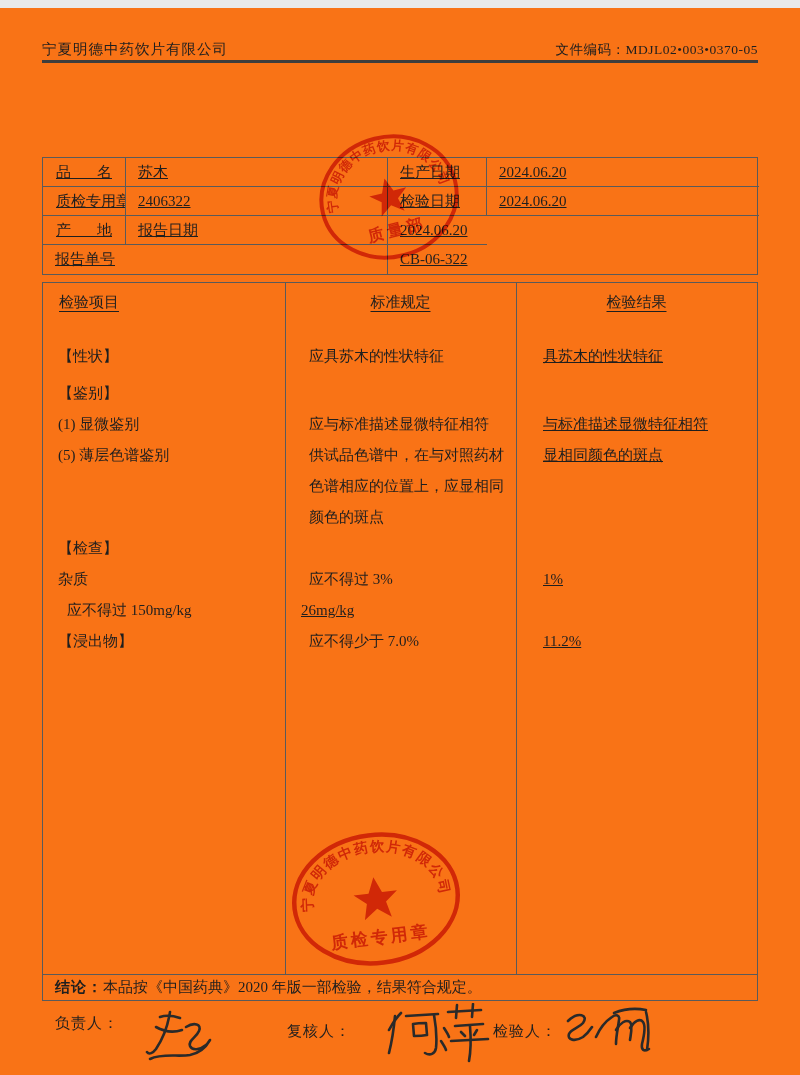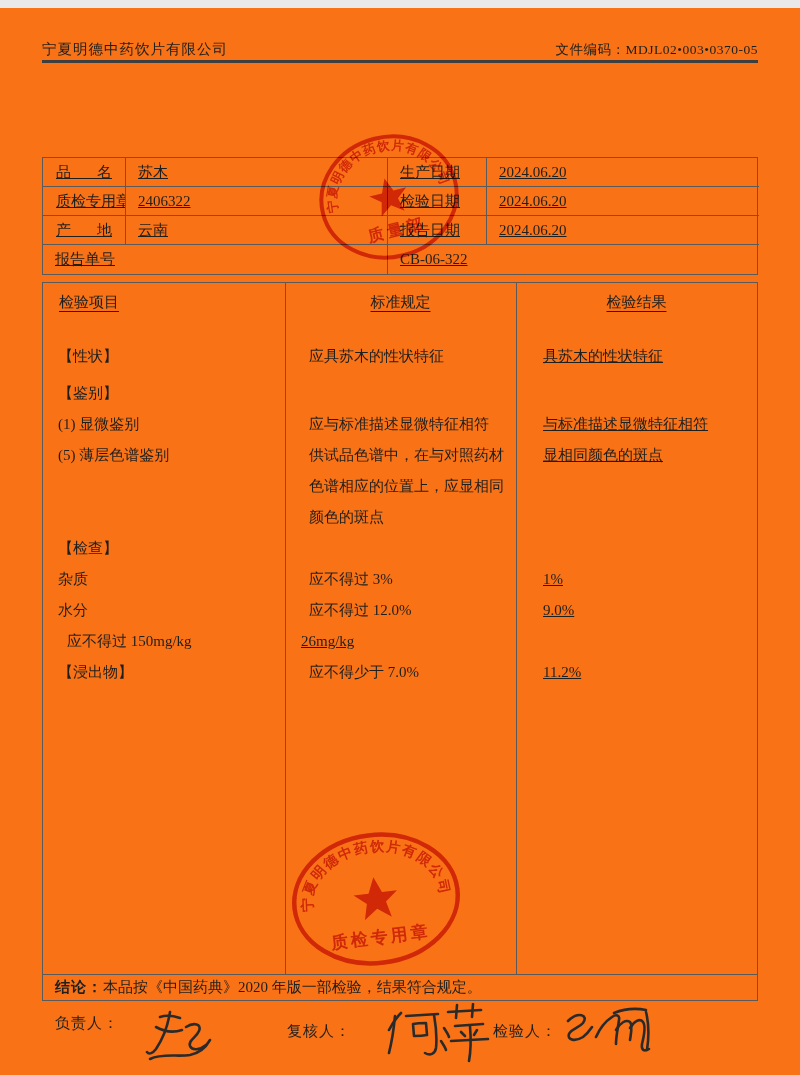--- a/index.html
+++ b/index.html
@@ -81,21 +81,20 @@
     <div class="ic">苏木</div>
     <div class="ic">生产日期</div>
     <div class="ic lastcol">2024.06.20</div>
 
     <div class="ic jlabel">质检专用章</div>
     <div class="ic">2406322</div>
     <div class="ic">检验日期</div>
     <div class="ic lastcol">2024.06.20</div>
 
     <div class="ic jlabel">产地</div>
-    <div class="ic">云南</div>
     <div class="ic">报告日期</div>
     <div class="ic lastcol">2024.06.20</div>
 
     <div class="ic span2a lastrow">报告单号</div>
     <div class="ic span2b lastcol lastrow">CB-06-322</div>
   </div>
 
   <div class="result-table">
     <div class="rt-main">
       <div class="vline v1"></div>
@@ -130,25 +129,20 @@
         </div>
         <div class="rrow">
           <div class="c1">【检查】</div>
           <div class="c2"></div>
           <div class="c3"></div>
         </div>
         <div class="rrow">
           <div class="c1">杂质</div>
           <div class="c2">应不得过 3%</div>
           <div class="c3">1%</div>
-        </div>
-        <div class="rrow">
-          <div class="c1">水分</div>
-          <div class="c2">应不得过 12.0%</div>
-          <div class="c3">9.0%</div>
         </div>
         <div class="rrow">
           <div class="c2">应不得过 150mg/kg</div>
           <div class="c3">26mg/kg</div>
         </div>
         <div class="rrow">
           <div class="c1">【浸出物】</div>
           <div class="c2">应不得少于 7.0%</div>
           <div class="c3">11.2%</div>
         </div>

